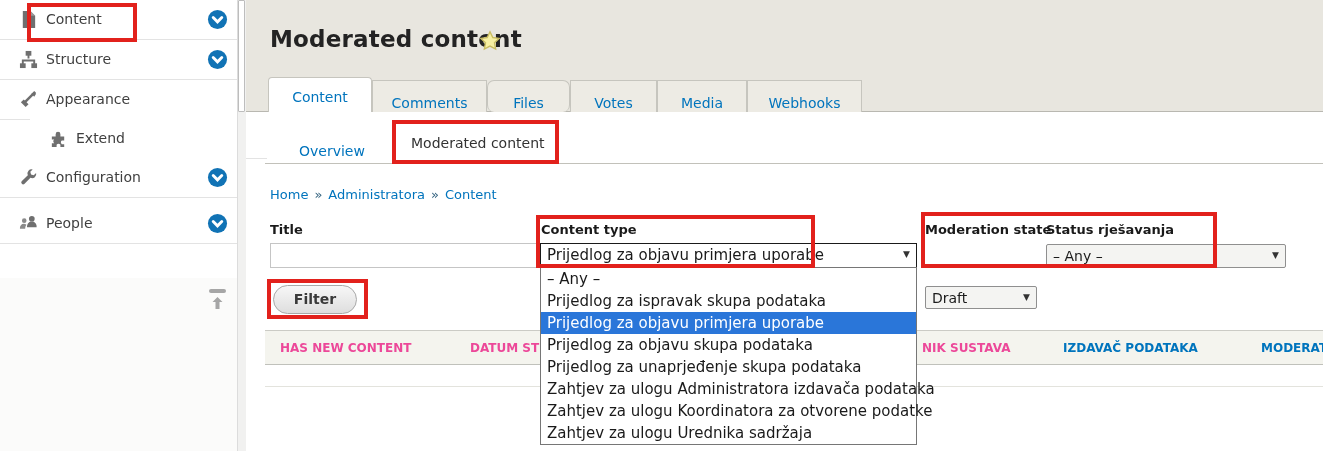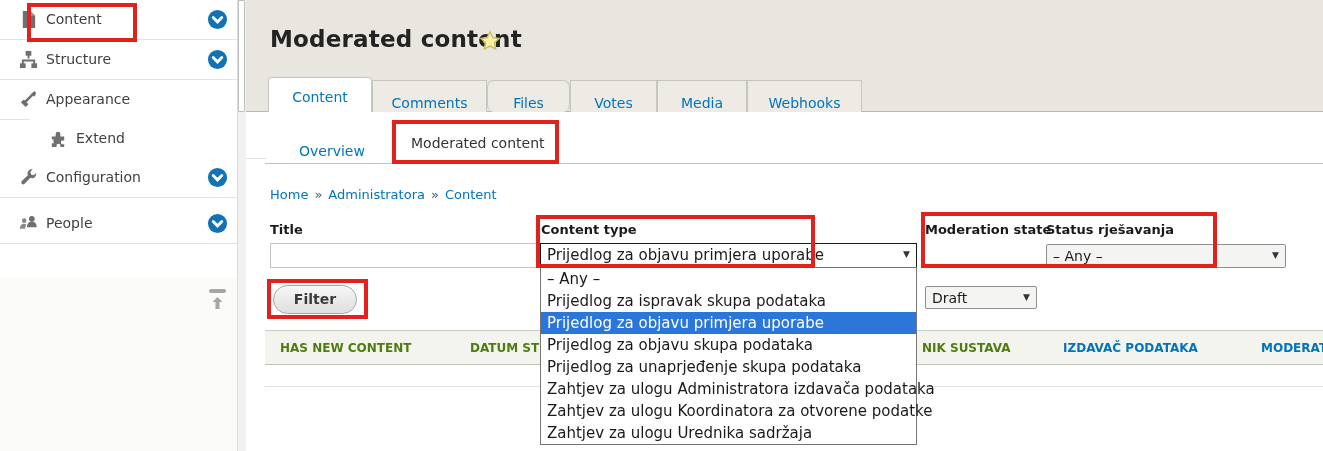--- a/index.html
+++ b/index.html
@@ -55,21 +55,21 @@
   #ct-select{left:540px;top:243px;width:377px;height:25px;}
   #ms-select{left:925px;top:244px;width:112px;height:23px;margin-top:42px;}
   #sr-select{left:1046px;top:244px;width:240px;height:24px;}
 
   .filter-btn{left:273px;top:285px;width:84px;height:29px;border-radius:15px;
     background:linear-gradient(#f7f7f7,#dedede);border:1px solid #a8a8a8;
     font-size:14px;font-weight:bold;color:#3a3a3a;text-align:center;line-height:27px;cursor:pointer;box-sizing:border-box;}
 
   
   .thead{left:265px;top:330px;width:1058px;height:35px;background:#f4f4ee;border-top:1px solid #cbcbc5;border-bottom:1px solid #c0c1bb;box-sizing:border-box;}
-  .th{position:absolute;top:341px;font-size:12px;font-weight:bold;color:#4d7c0f;white-space:nowrap;}
+  .th{position:absolute;top:341px;font-size:12px;font-weight:bold;color:#ec4899;white-space:nowrap;}
   .th.link{color:#0074bd;cursor:pointer;}
   .empty-row-rule{left:265px;top:386px;width:1058px;height:1px;background:#e3e3dd;}
 
   
   .ddlist{left:540px;top:267px;width:377px;background:#fff;border:1px solid #767676;box-sizing:border-box;z-index:30;}
   .opt{height:22px;line-height:22px;font-size:15px;color:#1a1a1a;padding-left:6px;white-space:nowrap;cursor:pointer;}
   .opt.sel{background:#2a76d9;color:#fff;}
 
   
   .redbox{position:absolute;border:4px solid #e2211c;box-sizing:border-box;z-index:40;pointer-events:none;background:transparent;}

